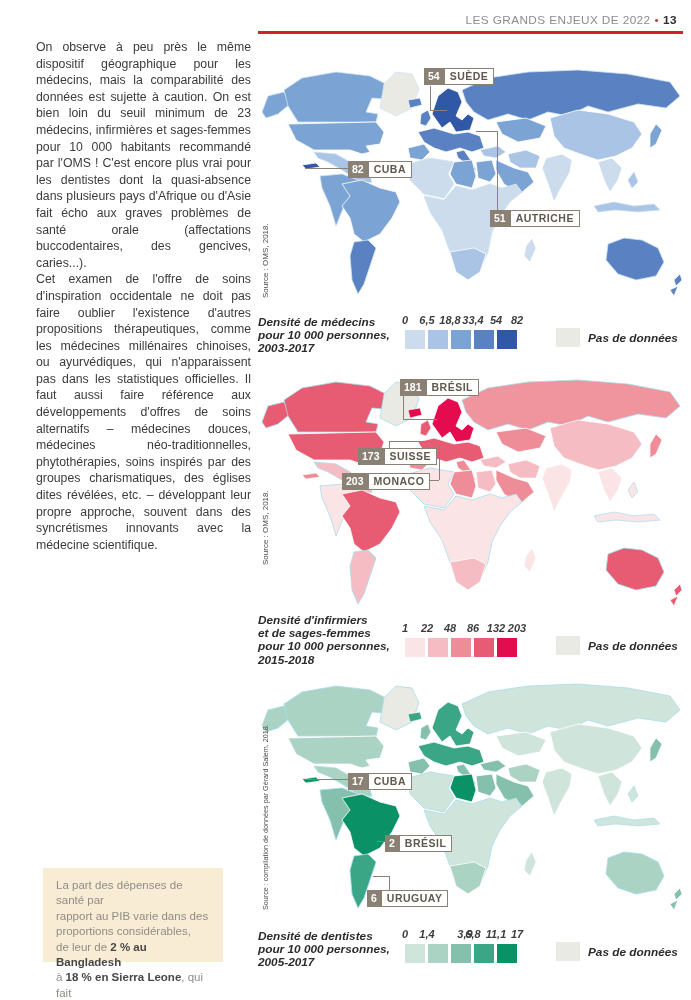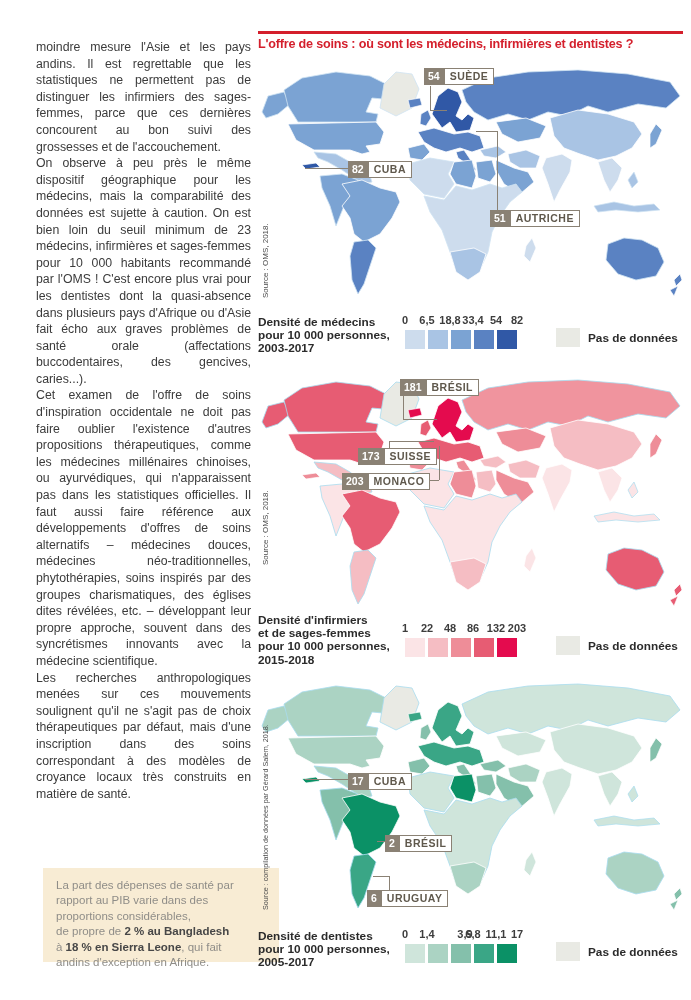--- a/index.html
+++ b/index.html
@@ -10,21 +10,21 @@
   .hdr{position:absolute;top:13px;right:14px;font-size:11.8px;letter-spacing:.4px;color:#8c8c8c;}
   .hdr .dot{color:#c13b36;margin:0 4px;}
   .hdr .pg{font-weight:bold;color:#2e2e2e;}
 
   
   #leftcol{position:absolute;left:36px;top:39px;width:215px;color:#3b3b3b;
            font-size:12.3px;line-height:16.6px;text-align:justify;hyphens:auto;-webkit-hyphens:auto;}
   #leftcol p{margin:0;}
   .badge{background:#f6a120;color:#fff;font-weight:bold;font-size:13.2px;line-height:1;
          border-radius:10px;padding:5px 11px 5px 11px;width:168px;margin:10px 0 8px 0;text-align:left;}
-  .infobox{position:absolute;left:43px;top:868px;width:236px;height:94px;box-sizing:border-box;
+  .infobox{position:absolute;left:43px;top:868px;width:180px;height:94px;box-sizing:border-box;
            background:#f8ecd4;padding:10px 10px 0 13px;font-size:11.5px;line-height:15.4px;
            color:#8f8d88;text-align:left;}
   .infobox b{color:#474747;}
 
   
   .rule{position:absolute;left:258px;top:31px;width:425px;height:3px;background:#d41f2c;}
   .figtitle{position:absolute;left:258px;top:37px;width:430px;font-size:12.6px;font-weight:bold;
             letter-spacing:-.2px;color:#d41f2c;}
 
   .map-block{position:absolute;left:258px;width:433px;height:312px;}
@@ -35,21 +35,21 @@
        font-size:8px;color:#4a4a4a;}
   .src.small{font-size:7.2px;}
 
   
   .callout{position:absolute;display:flex;font-size:10.5px;font-weight:bold;line-height:1;white-space:nowrap;}
   .co-num{background:#8a8174;color:#fff;padding:3px 4px;}
   .co-name{background:#fff;color:#5f584c;border:1px solid #8a8174;padding:2px 5px;letter-spacing:.5px;}
   .lead{position:absolute;background:#8a8174;}
 
   
-  .legend{position:absolute;left:0;top:258px;width:425px;height:54px;}
+  .legend{position:absolute;left:0;top:258px;width:425px;height:54px;font-style:italic;}
   .legend.tall{top:246px;}
   .leg-title{position:absolute;left:0;top:2px;font-size:11.8px;font-weight:bold;line-height:13.2px;color:#2b2b2b;}
   .scale{position:absolute;left:147px;top:0;width:115px;}
   .ticks{position:relative;height:13px;font-size:11px;font-weight:bold;color:#3d3d3d;}
   .ticks span{position:absolute;transform:translateX(-50%);white-space:nowrap;}
   .swatches{display:flex;gap:3px;margin-top:3px;}
   .swatches div{width:20px;height:19px;}
   .nodata{position:absolute;left:298px;top:14px;display:flex;align-items:center;gap:8px;}
   .nd-swatch{width:24px;height:19px;}
   .nd-label{font-size:11.8px;font-weight:bold;color:#2b2b2b;}
@@ -109,39 +109,39 @@
       <path fill="var(--za)" stroke="#fff" stroke-width="0.8" d="M192,196 L216,192 L228,198 L222,216 L210,224 L198,216 Z"></path>
       <path fill="var(--mg)" stroke="#fff" stroke-width="0.7" d="M268,190 L274,182 L278,192 L272,206 L266,200 Z"></path>
       <path fill="var(--au)" stroke="var(--coast)" stroke-width="0.8" d="M350,188 L366,182 L384,184 L400,192 L406,206 L398,220 L378,224 L360,218 L348,204 Z"></path>
       <path fill="var(--nz)" stroke="#fff" stroke-width="0.7" d="M416,224 L422,218 L424,224 L418,230 Z M412,234 L420,230 L416,240 Z"></path>
     </g>
   </defs>
 </svg>
 
 <div id="page">
 
+  <div class="hdr">
+    <span>LES GRANDS ENJEUX DE 2022</span><span class="dot">•</span><span class="pg">13</span>
+  </div>
 
   <div id="leftcol">
-    <p>moindre mesure l'Asie et les pays andins. Il est regrettable que les statistiques ne permettent pas de distinguer les infirmiers des sages-femmes, parce que ces dernières concourent au bon suivi des grossesses et de l'accouchement.</p>
     <p>On observe à peu près le même dispositif géographique pour les médecins, mais la comparabilité des données est sujette à caution. On est bien loin du seuil minimum de 23 médecins, infirmières et sages-femmes pour 10 000 habitants recommandé par l'OMS ! C'est encore plus vrai pour les dentistes dont la quasi-absence dans plusieurs pays d'Afrique ou d'Asie fait écho aux graves problèmes de santé orale (affectations buccodentaires, des gencives, caries...).</p>
     <p>Cet examen de l'offre de soins d'inspiration occidentale ne doit pas faire oublier l'existence d'autres propositions thérapeutiques, comme les médecines millénaires chinoises, ou ayurvédiques, qui n'apparaissent pas dans les statistiques officielles. Il faut aussi faire référence aux développements d'offres de soins alternatifs – médecines douces, médecines néo-traditionnelles, phytothérapies, soins inspirés par des groupes charismatiques, des églises dites révélées, etc. – développant leur propre approche, souvent dans des syncrétismes innovants avec la médecine scientifique.</p>
-    <p>Les recherches anthropologiques menées sur ces mouvements soulignent qu'il ne s'agit pas de choix thérapeutiques par défaut, mais d'une inscription dans des soins correspondant à des modèles de croyance locaux très construits en matière de santé.</p>
   </div>
 
   <div class="infobox">
     <div><span>La part des dépenses de santé par</span></div>
     <div><span>rapport au PIB varie dans des</span></div>
     <div><span>proportions considérables,</span></div>
-    <div><span>de propre de </span><b>2 % au Bangladesh</b></div>
+    <div><span>de leur de </span><b>2 % au Bangladesh</b></div>
     <div><span>à </span><b>18 % en Sierra Leone</b><span>, qui fait</span></div>
     <div><span>andins d'exception en Afrique.</span></div>
   </div>
 
   <div class="rule"></div>
-  <div class="figtitle">L'offre de soins : où sont les médecins, infirmières et dentistes ?</div>
 
   <section class="map-block" style="top:56px">
     <svg class="wmap m1" viewBox="0 0 425 250" width="425" height="250">
         <use href="#worldmap"></use>
       </svg>
     <div class="src-wrap" style="top:235px"><span class="src">Source : OMS, 2018.</span></div>
 
     <div class="lead" style="left:172px;top:30px;width:1px;height:24px"></div>
     <div class="lead" style="left:172px;top:54px;width:17px;height:1px"></div>
     <div class="lead" style="left:47px;top:112px;width:43px;height:1px"></div>

